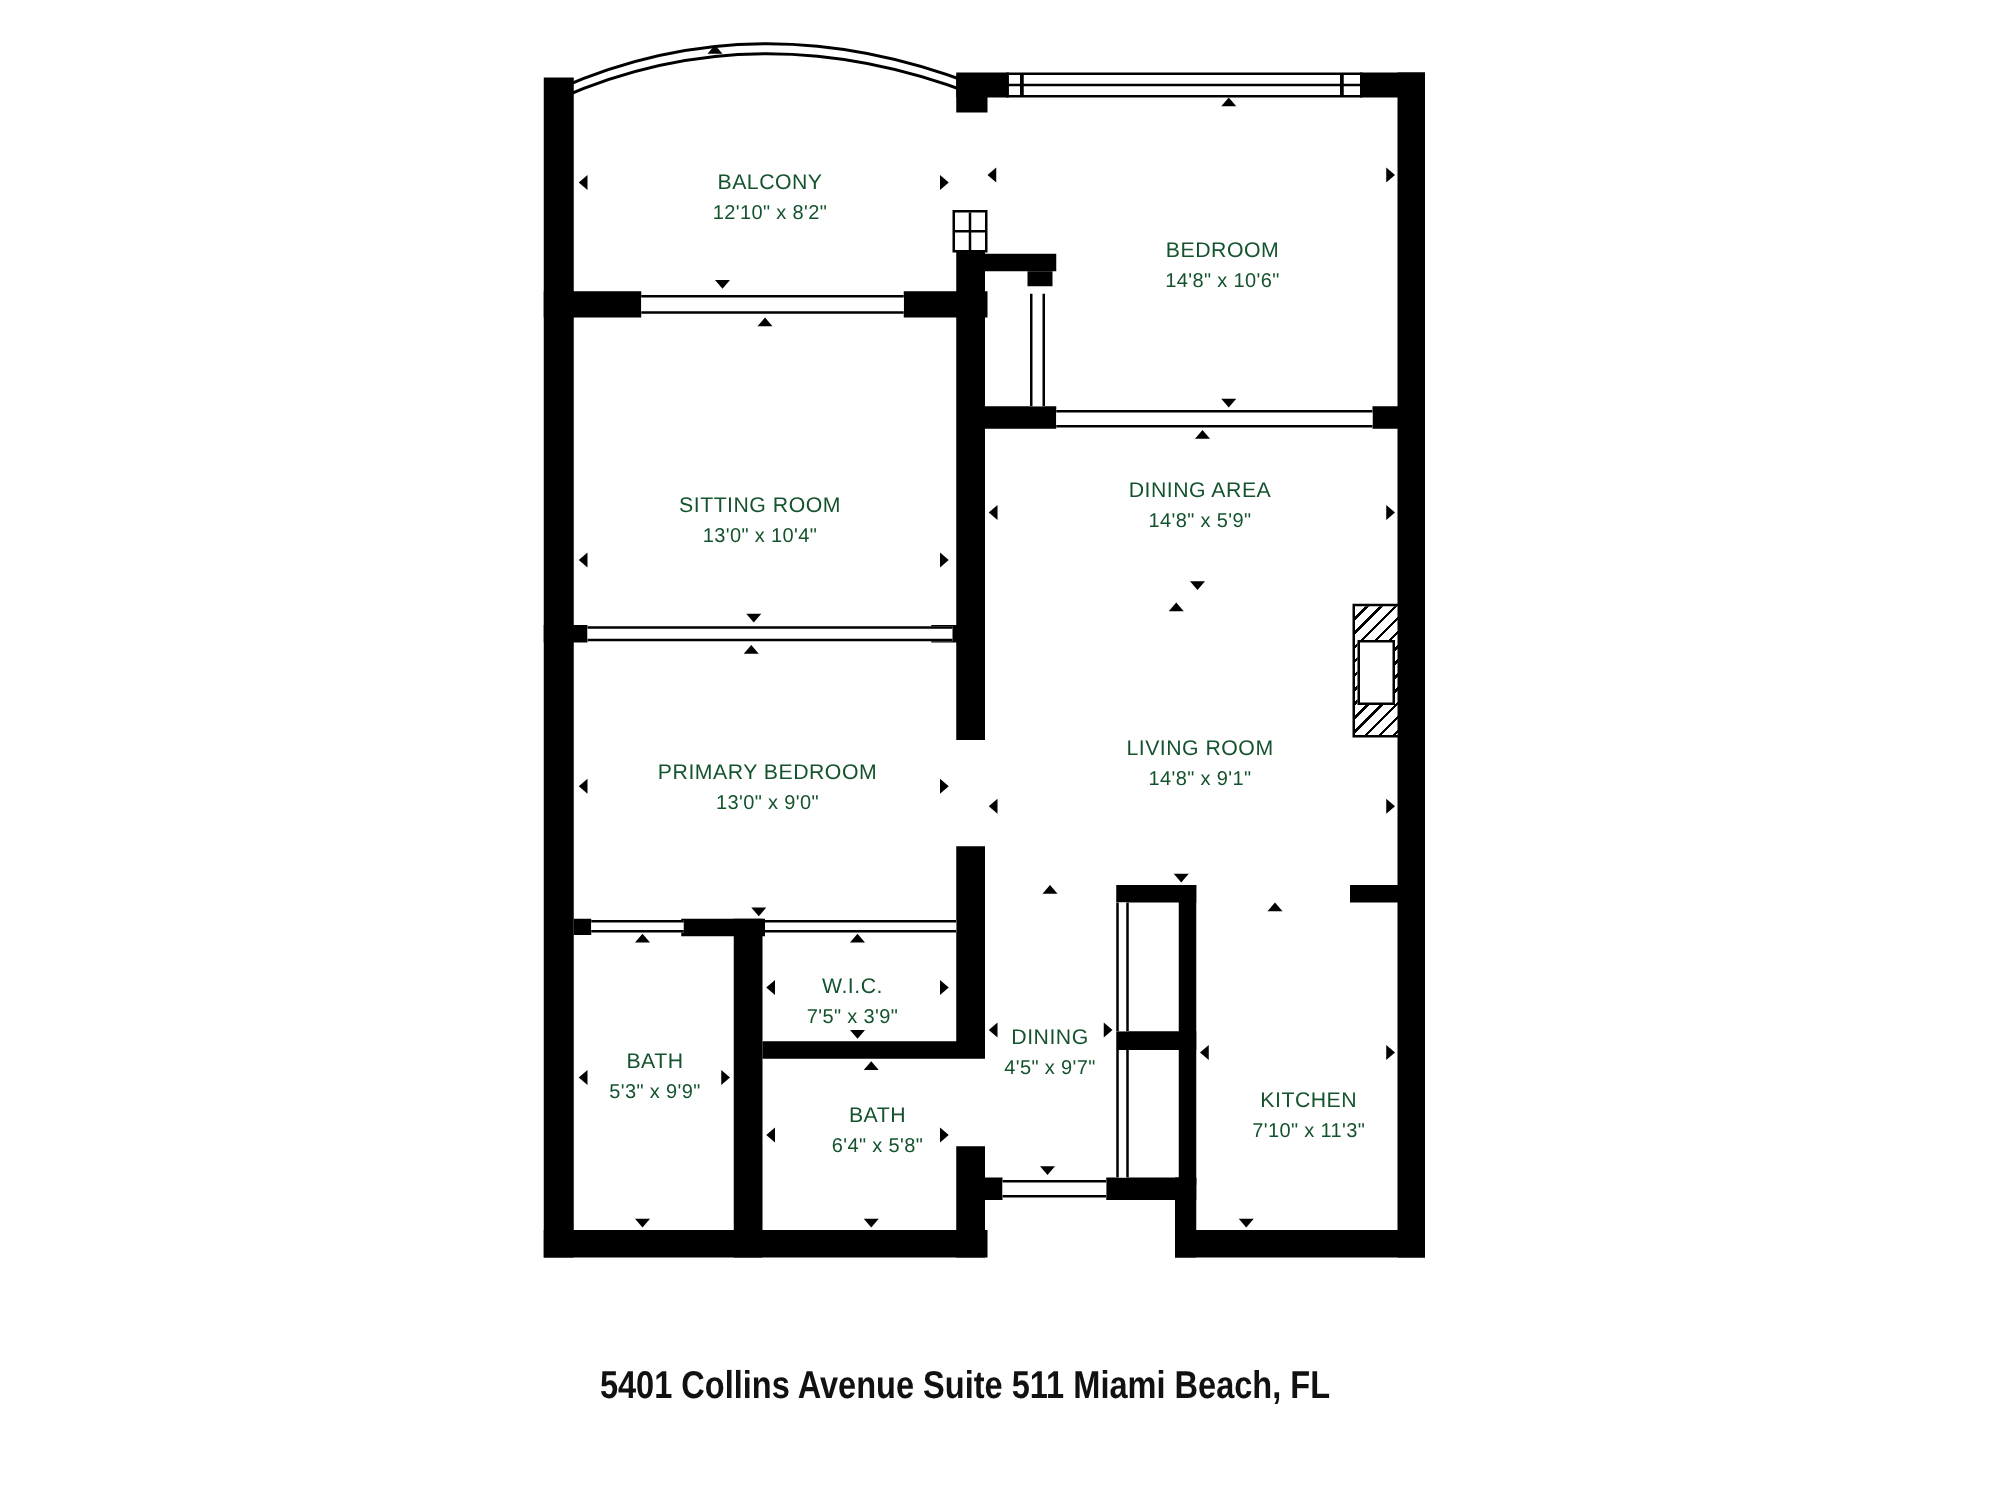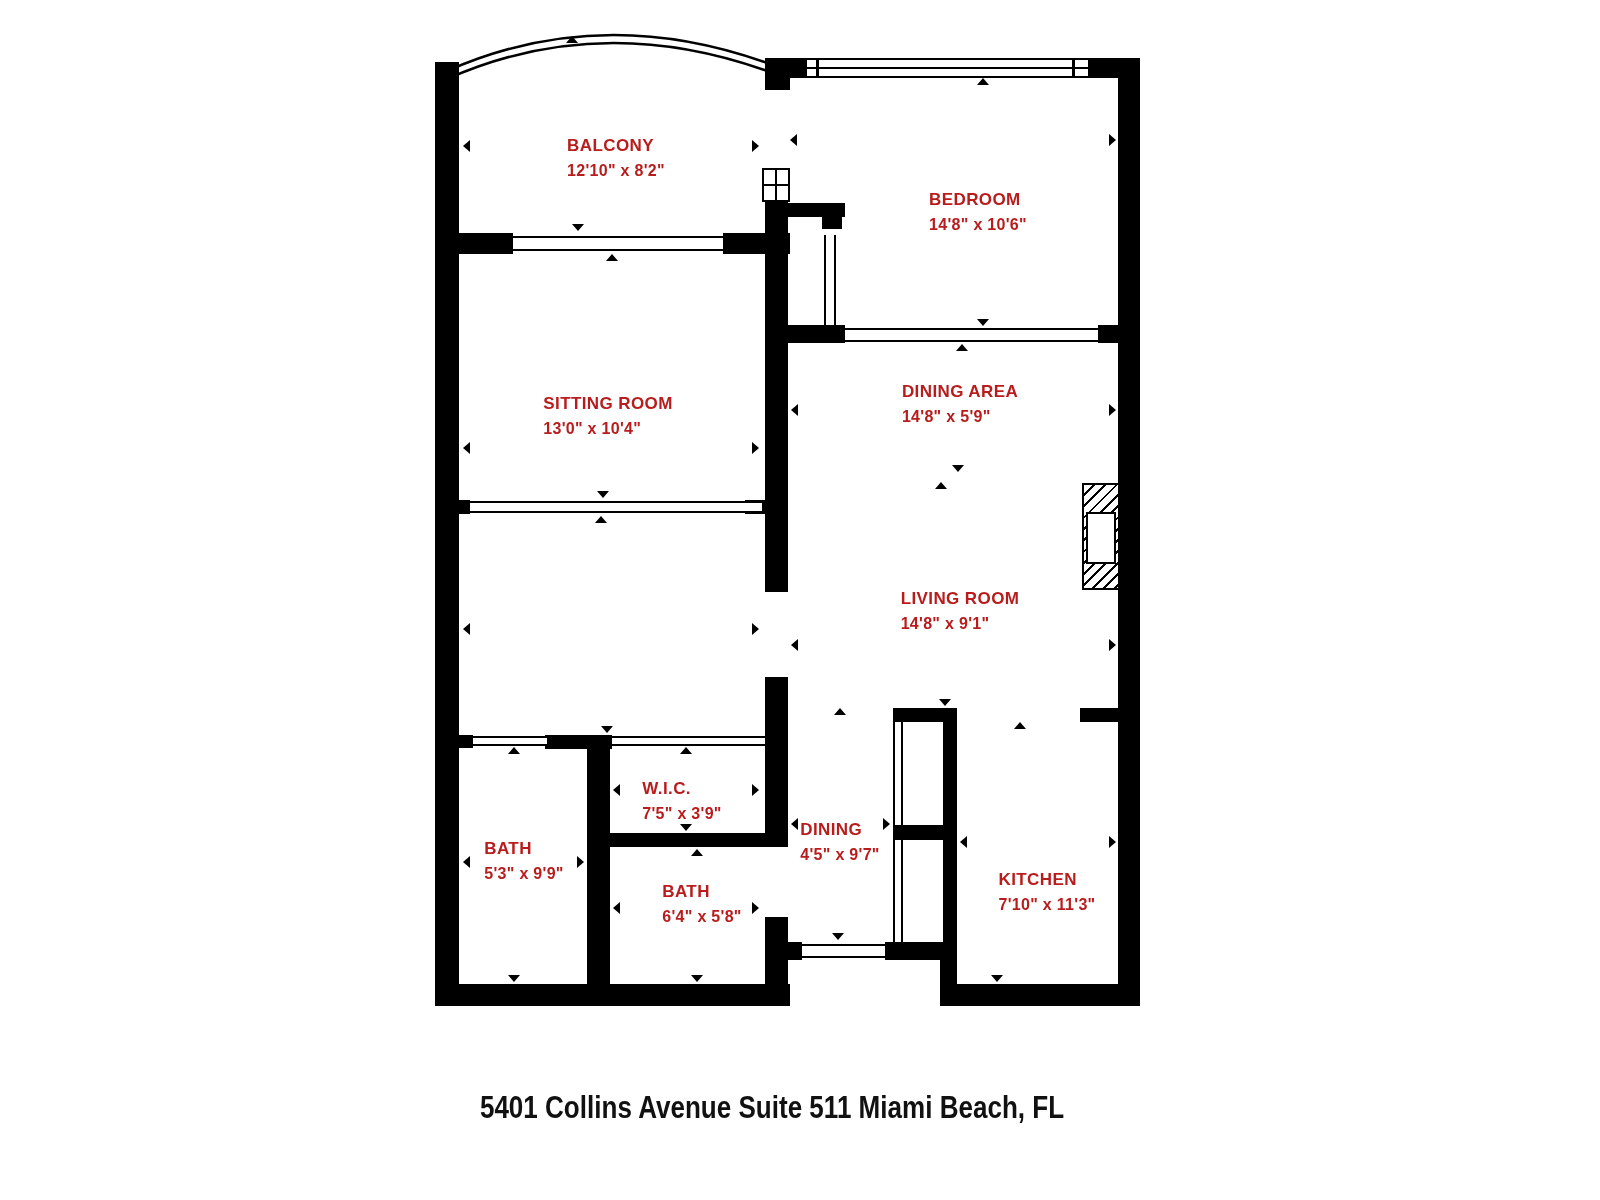--- a/index.html
+++ b/index.html
@@ -11,22 +11,22 @@
   .wall{position:absolute;background:#000;}
   .thin-h{position:absolute;background:#fff;border-top:2px solid #000;border-bottom:2px solid #000;box-sizing:border-box;}
   .thin-v{position:absolute;background:#fff;border-left:2px solid #000;border-right:2px solid #000;box-sizing:border-box;}
   .blackbit{position:absolute;background:#000;}
   .marker{position:absolute;width:0;height:0;}
   .marker.u{border-left:6px solid transparent;border-right:6px solid transparent;border-bottom:7px solid #000;}
   .marker.d{border-left:6px solid transparent;border-right:6px solid transparent;border-top:7px solid #000;}
   .marker.l{border-top:6px solid transparent;border-bottom:6px solid transparent;border-right:7px solid #000;}
   .marker.r{border-top:6px solid transparent;border-bottom:6px solid transparent;border-left:7px solid #000;}
   .room-label{
-    position:absolute;transform:translate(-50%,-50%);color:#b91c1c;
-    white-space:nowrap;line-height:1.5;font-weight:bold;
+    position:absolute;transform:translate(-50%,-50%);text-align:center;color:#14532d;
+    white-space:nowrap;line-height:1.5;
   }
   .room-label .rname{font-size:17px;letter-spacing:0.4px;}
   .room-label .rdims{font-size:16px;letter-spacing:0.3px;}
   .lbl-balcony{left:616px;top:158px}
   .lbl-bedroom{left:978px;top:212px}
   .lbl-sitting{left:608px;top:416px}
   .lbl-dining{left:960px;top:404px}
   .lbl-primary{left:614px;top:630px}
   .lbl-living{left:960px;top:611px}
   .lbl-wic{left:682px;top:801px}
@@ -91,20 +91,24 @@
       <div class="rname">BEDROOM</div>
       <div class="rdims">14'8" x 10'6"</div>
     </div>
     <div class="room-label lbl-sitting">
       <div class="rname">SITTING ROOM</div>
       <div class="rdims">13'0" x 10'4"</div>
     </div>
     <div class="room-label lbl-dining">
       <div class="rname">DINING AREA</div>
       <div class="rdims">14'8" x 5'9"</div>
+    </div>
+    <div class="room-label lbl-primary">
+      <div class="rname">PRIMARY BEDROOM</div>
+      <div class="rdims">13'0" x 9'0"</div>
     </div>
     <div class="room-label lbl-living">
       <div class="rname">LIVING ROOM</div>
       <div class="rdims">14'8" x 9'1"</div>
     </div>
     <div class="room-label lbl-wic">
       <div class="rname">W.I.C.</div>
       <div class="rdims">7'5" x 3'9"</div>
     </div>
     <div class="room-label lbl-bath1">

